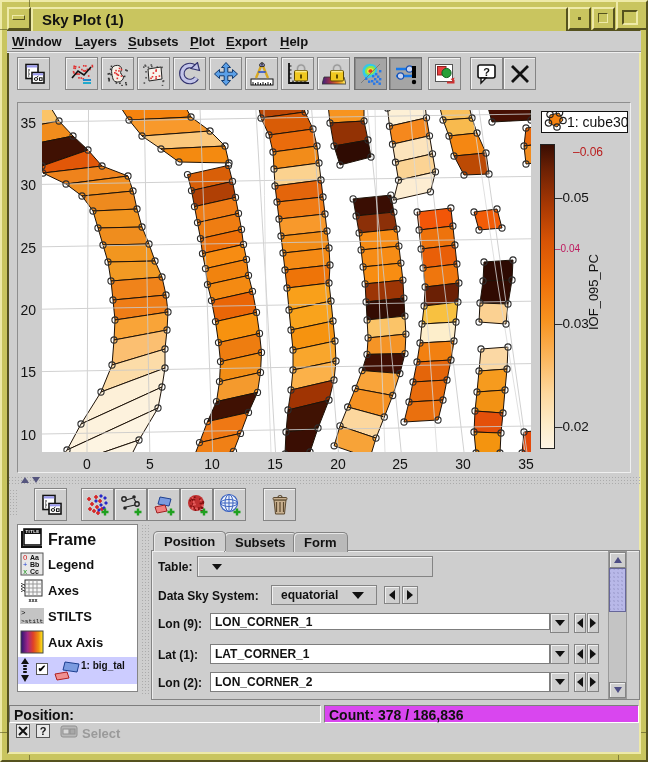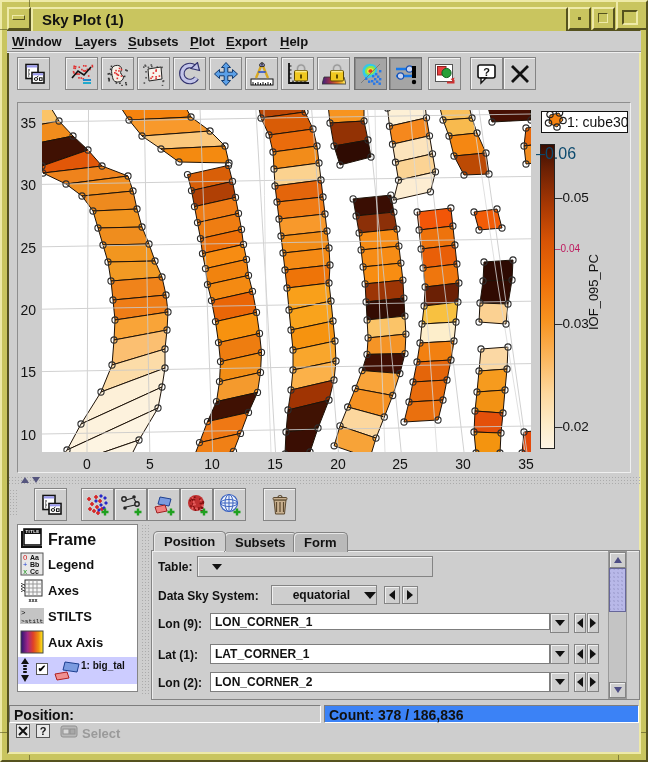--- a/index.html
+++ b/index.html
@@ -662,21 +662,21 @@
           <stop offset="0.42" stop-color="#f79320"></stop>
           <stop offset="0.55" stop-color="#ef7009"></stop>
           <stop offset="0.68" stop-color="#d85405"></stop>
           <stop offset="0.80" stop-color="#a83803"></stop>
           <stop offset="0.92" stop-color="#6b2004"></stop>
           <stop offset="1" stop-color="#380d02"></stop>
         </linearGradient>
       </defs>
       <rect x="0.5" y="0.5" width="14" height="304" fill="url(#cb)" stroke="#222" stroke-width="1"></rect>
     </svg></div>
-<div class="abs" style="left:536px;top:145px;font-size:16px;color:#0c4a6e">–0.06</div>
+<div class="abs" style="left:573px;top:145px;font-size:12px;color:#b91c1c">–0.06</div>
 <div class="abs" style="left:555px;top:190px;font-size:13.5px;color:#111">–0.05</div>
 <div class="abs" style="left:555px;top:243px;font-size:10px;color:#be185d">–0.04</div>
 <div class="abs" style="left:555px;top:316px;font-size:13.5px;color:#111">–0.03</div>
 <div class="abs" style="left:555px;top:419px;font-size:13.5px;color:#111">–0.02</div>
 <svg class="abs" style="left:584px;top:228px" width="18" height="134">
     <g transform="translate(14,132) rotate(-90)">
       <text x="30" y="0" font-family="Liberation Sans" font-size="13" fill="#111">IOF_095_PC</text>
     </g>
   </svg>
 <div class="abs dotted" style="left:8px;top:476px;width:632px;height:9px"></div>
@@ -855,21 +855,21 @@
 <div class="abs dotted" style="left:141px;top:524px;width:8px;height:170px"></div>
 <div class="abs tab sel" style="left:153px;top:531px">Position</div>
 <div class="abs tab" style="left:224px;top:532px">Subsets</div>
 <div class="abs tab" style="left:293px;top:532px">Form</div>
 <div class="abs" style="left:151px;top:550px;width:489px;height:150px;border:1px solid #848484;box-shadow:inset 1px 1px 0 #ededed;background:#cecece"></div>
 <div class="abs lbl" style="left:158px;top:560px">Table:</div>
 <div class="abs arrbtn" style="left:197px;top:556px;width:236px;height:21px;justify-content:flex-start;padding-left:6px">
     <span style="margin-left:8px;width:0;height:0;border-left:5px solid transparent;border-right:5px solid transparent;border-top:6px solid #111"></span>
   </div>
 <div class="abs lbl" style="left:158px;top:589px">Data Sky System:</div>
-<div class="abs arrbtn" style="left:271px;top:585px;width:106px;height:20px;justify-content:flex-end;padding-left:9px">
+<div class="abs arrbtn" style="left:271px;top:585px;width:106px;height:20px;justify-content:flex-start;padding-left:9px">
     <span class="lbl">equatorial</span>
     <span style="margin-left:14px;width:0;height:0;border-left:6px solid transparent;border-right:6px solid transparent;border-top:7px solid #111"></span>
   </div>
 <div class="abs arrbtn" style="left:384px;top:586px;width:16px;height:18px">
     <span style="width:0;height:0;border-top:5px solid transparent;border-bottom:5px solid transparent;border-right:6px solid #111"></span>
   </div>
 <div class="abs arrbtn" style="left:402px;top:586px;width:16px;height:18px">
     <span style="width:0;height:0;border-top:5px solid transparent;border-bottom:5px solid transparent;border-left:6px solid #111"></span>
   </div>
 <div class="abs lbl" style="left:158px;top:617px">Lon (9):</div>
@@ -909,21 +909,21 @@
 <div class="abs arrbtn" style="left:609px;top:552px;width:17px;height:16px">
     <span style="width:0;height:0;border-left:4px solid transparent;border-right:4px solid transparent;border-bottom:6px solid #4d4d84"></span>
   </div>
 <div class="abs" style="left:609px;top:568px;width:17px;height:44px;background:#9999cc;border:1px solid #666699;background-image:repeating-radial-gradient(circle at 2px 2px,#b8b8e8 0 0.8px,transparent 1.2px),repeating-radial-gradient(circle at 4px 4px,#7878aa 0 0.8px,transparent 1.2px);background-size:4px 4px"></div>
 <div class="abs arrbtn" style="left:609px;top:682px;width:17px;height:16px">
     <span style="width:0;height:0;border-left:4px solid transparent;border-right:4px solid transparent;border-top:6px solid #4d4d84"></span>
   </div>
 <div class="abs sunken" style="left:9px;top:705px;width:312px;height:18px;background:#cecece">
     <span class="lbl" style="position:absolute;left:4px;top:1px;font-size:14px">Position:</span>
   </div>
-<div class="abs sunken" style="left:324px;top:705px;width:315px;height:18px;background:#3b82f6">
+<div class="abs sunken" style="left:324px;top:705px;width:315px;height:18px;background:#d946ef">
     <span class="lbl" style="position:absolute;left:4px;top:1px;font-size:14px">Count: 378 / 186,836</span>
   </div>
 <div class="abs" style="left:16px;top:724px;width:14px;height:14px;background:#e8e8e8;border:1px solid #555;display:flex;align-items:center;justify-content:center">
     <svg width="10" height="10">
       <path d="M1 1 L9 9 M9 1 L1 9" stroke="#111" stroke-width="2"></path>
     </svg>
   </div>
 <div class="abs" style="left:36px;top:724px;width:14px;height:14px;background:#e8e8e8;border:1px solid #555;text-align:center;font-size:11px;font-weight:bold;line-height:13px;color:#111">?</div>
 <div class="abs" style="left:60px;top:724px;display:flex;align-items:center;gap:4px">
     <span><svg width="18" height="13" viewBox="0 0 18 13">

